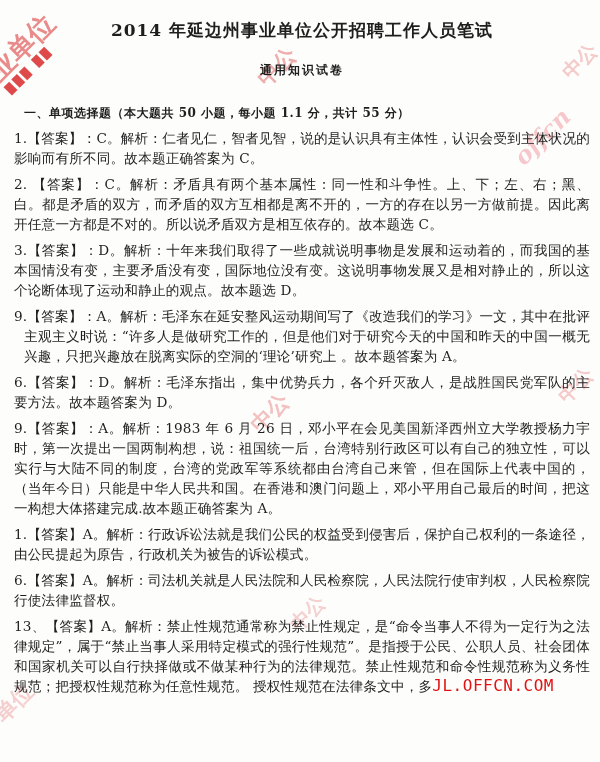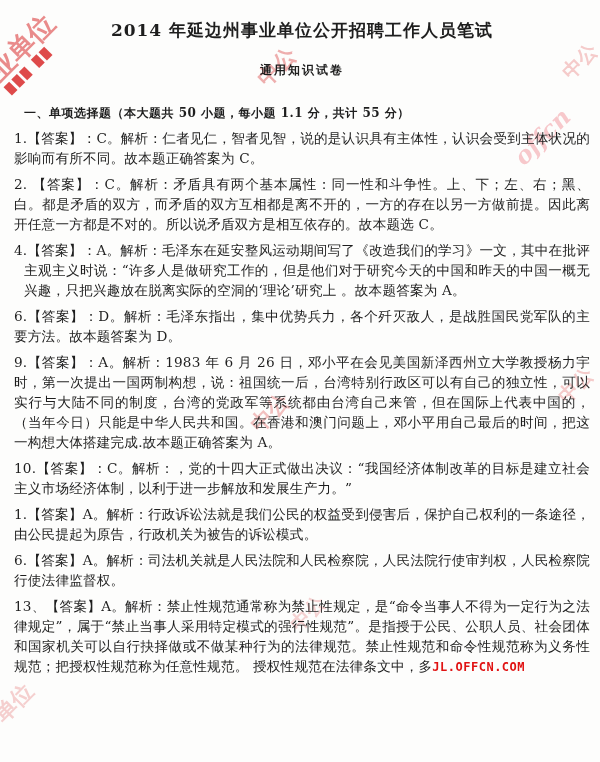--- a/index.html
+++ b/index.html
@@ -48,23 +48,23 @@
     line-height: 20px;
     text-align: justify;
     letter-spacing: 0.2px;
   }
   .item.hang {
     padding-left: 10px;
     text-indent: -10px;
   }
   .brand {
     color: #e01212;
-    font-weight: bold;
+    font-weight: normal;
     font-family: "DejaVu Sans Mono", "Liberation Mono", monospace;
-    font-size: 12px;
+    font-size: 16px;
     letter-spacing: 0.5px;
   }
   
   .wm {
     position: absolute;
     z-index: 1;
     transform: rotate(-45deg);
     font-weight: bold;
     white-space: nowrap;
     pointer-events: none;
@@ -102,21 +102,21 @@
   <div class="wm wm7">中公</div>
   <div class="wm wm8">单位</div>
 
   <div class="content">
     <h1 class="doc-title">2014 年延边州事业单位公开招聘工作人员笔试</h1>
     <h2 class="doc-subtitle">通用知识试卷</h2>
     <div class="section-heading">一、单项选择题（本大题共 50 小题，每小题 1.1 分，共计 55 分）</div>
 
     <p class="item">1.【答案】：C。解析：仁者见仁，智者见智，说的是认识具有主体性，认识会受到主体状况的影响而有所不同。故本题正确答案为 C。</p>
     <p class="item">2. 【答案】：C。解析：矛盾具有两个基本属性：同一性和斗争性。上、下；左、右；黑、白。都是矛盾的双方，而矛盾的双方互相都是离不开的，一方的存在以另一方做前提。因此离开任意一方都是不对的。所以说矛盾双方是相互依存的。故本题选 C。</p>
-    <p class="item hang">4.【答案】：A。解析：毛泽东在延安整风运动期间写了《改造我们的学习》一文，其中在批评主观主义时说：“许多人是做研究工作的，但是他们对于研究今天的中国和昨天的中国一概无兴趣，只把兴趣放在脱离实际的空洞的‘理论’研究上 。故本题答案为 A。</p>
+    <p class="item">3.【答案】：D。解析：十年来我们取得了一些成就说明事物是发展和运动着的，而我国的基本国情没有变，主要矛盾没有变，国际地位没有变。这说明事物发展又是相对静止的，所以这个论断体现了运动和静止的观点。故本题选 D。</p>
+    <p class="item hang">9.【答案】：A。解析：毛泽东在延安整风运动期间写了《改造我们的学习》一文，其中在批评主观主义时说：“许多人是做研究工作的，但是他们对于研究今天的中国和昨天的中国一概无兴趣，只把兴趣放在脱离实际的空洞的‘理论’研究上 。故本题答案为 A。</p>
     <p class="item">6.【答案】：D。解析：毛泽东指出，集中优势兵力，各个歼灭敌人，是战胜国民党军队的主要方法。故本题答案为 D。</p>
     <p class="item">9.【答案】：A。解析：1983 年 6 月 26 日，邓小平在会见美国新泽西州立大学教授杨力宇时，第一次提出一国两制构想，说：祖国统一后，台湾特别行政区可以有自己的独立性，可以实行与大陆不同的制度，台湾的党政军等系统都由台湾自己来管，但在国际上代表中国的，（当年今日）只能是中华人民共和国。在香港和澳门问题上，邓小平用自己最后的时间，把这一构想大体搭建完成.故本题正确答案为 A。</p>
-    <p class="item">10.【答案】：C。解析：，党的十四大正式做出决议：“我国经济体制改革的目标是建立社会主义市场经济体制，以利于进一步解放和发展生产力。”</p>
     <p class="item">1.【答案】A。解析：行政诉讼法就是我们公民的权益受到侵害后，保护自己权利的一条途径，由公民提起为原告，行政机关为被告的诉讼模式。</p>
     <p class="item">6.【答案】A。解析：司法机关就是人民法院和人民检察院，人民法院行使审判权，人民检察院行使法律监督权。</p>
     <p class="item"><span>13、【答案】A。解析：禁止性规范通常称为禁止性规定，是“命令当事人不得为一定行为之法律规定”，属于“禁止当事人采用特定模式的强行性规范”。是指授于公民、公职人员、社会团体和国家机关可以自行抉择做或不做某种行为的法律规范。禁止性规范和命令性规范称为义务性规范；把授权性规范称为任意性规范。 授权性规范在法律条文中，多</span><span class="brand">JL.OFFCN.COM</span></p>
   </div>
 </div>
 
 </body></html>

